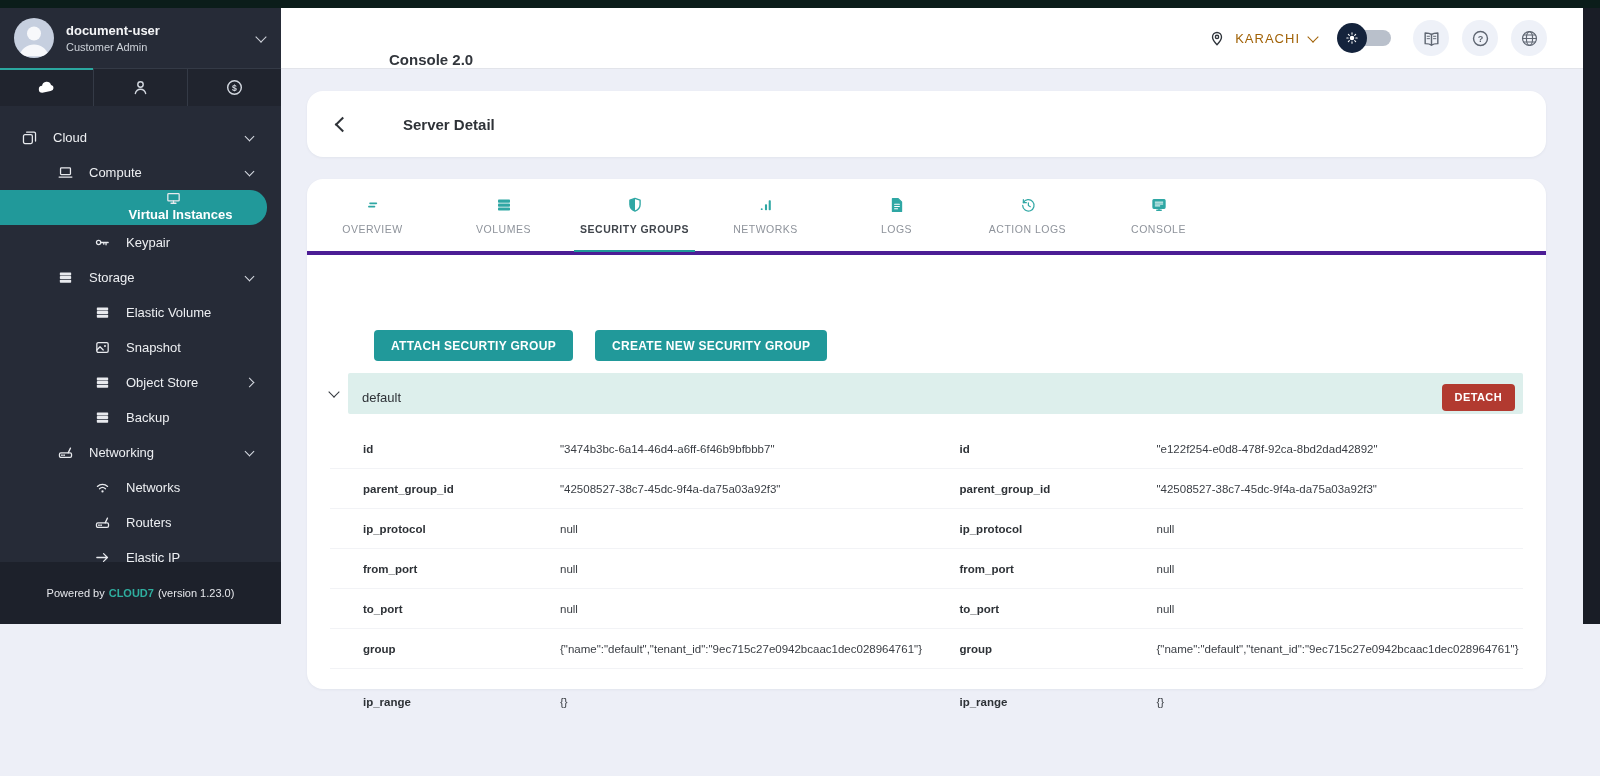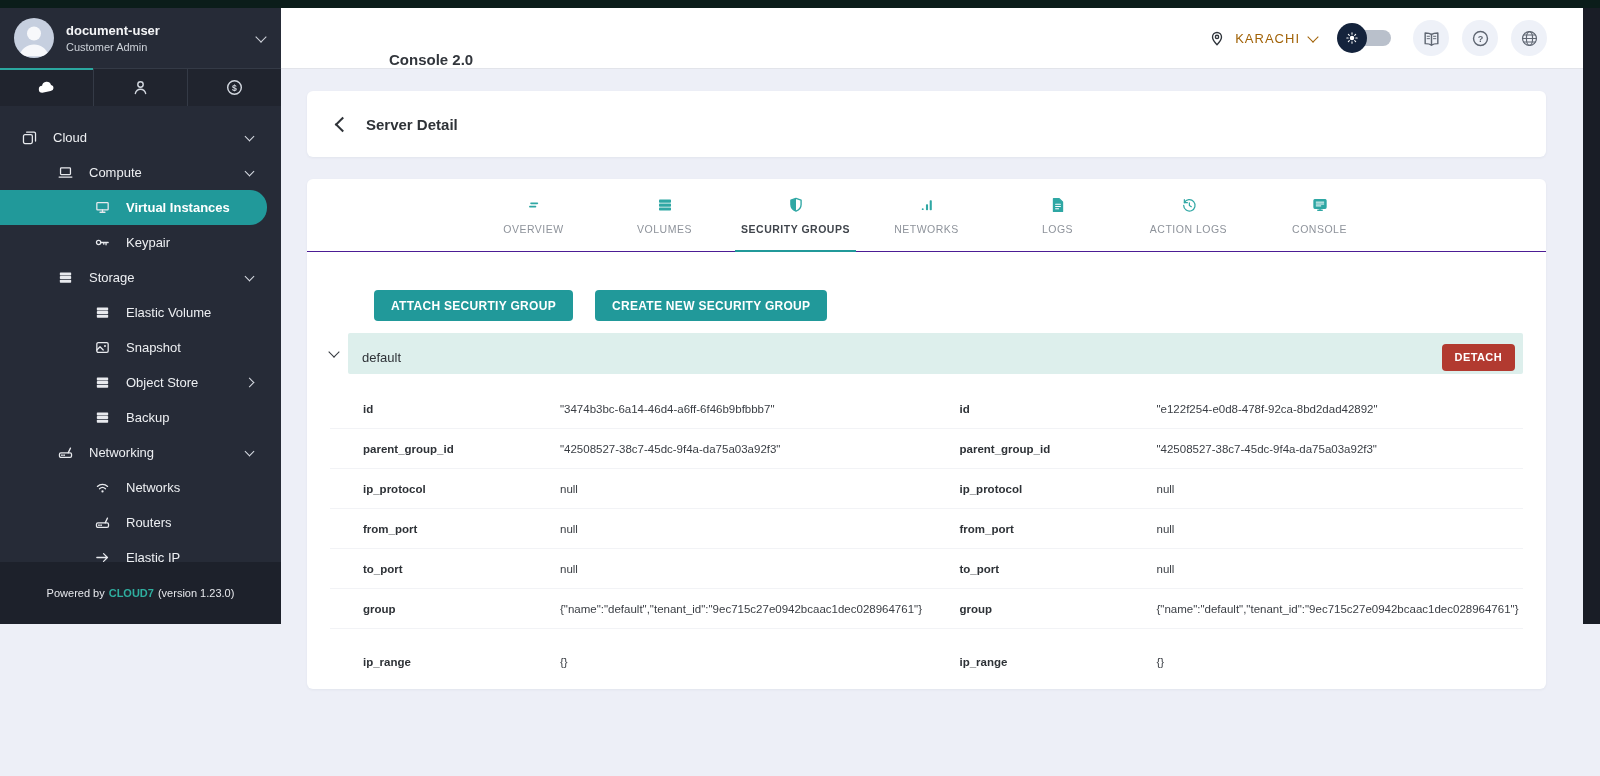--- a/index.html
+++ b/index.html
@@ -20,43 +20,43 @@
   .side-tab:last-child{border-right:none;}
   .side-tab.active{color:#ffffff;}
   .side-tab.active::before{content:"";position:absolute;top:-1px;left:0;right:0;height:2px;background:#2aa79f;}
   .nav{flex:1;padding-top:14px;overflow:hidden;}
   .nav-item{height:35px;display:flex;align-items:center;position:relative;font-size:13px;color:#edeff2;cursor:pointer;box-sizing:border-box;}
   .nav-item .icon{margin-right:15px;color:#e8eaee;}
   .nav-item.l1{padding-left:21px;}
   .nav-item.l2{padding-left:57px;}
   .nav-item.l3{padding-left:94px;}
   .nav-chev{position:absolute;right:28px;display:flex;color:#d9dde4;}
-  .nav-item.active{background:#21999a;margin-right:14px;border-radius:0 17px 17px 0;font-weight:700;color:#fff;}
+  .nav-item.active{background:#21999a;margin-right:14px;border-radius:0 17px 17px 0;font-weight:700;color:#fff;flex-direction:column;}
   .side-footer{height:62px;flex:none;background:#1d212b;display:flex;align-items:center;justify-content:center;font-size:11px;color:#e6e8ec;gap:4px;}
   .brand{color:#2fae9f;font-weight:700;}
 
   
   .main{flex:1;display:flex;flex-direction:column;min-width:0;}
   .header{height:60px;flex:none;background:#fff;border-bottom:1px solid #e2e4ea;display:flex;align-items:center;}
   .header-title{margin-left:108px;font-size:15px;font-weight:700;color:#32363c;margin-top:42px;}
   .header-right{margin-left:auto;display:flex;align-items:center;padding-right:36px;}
   .region{display:flex;align-items:center;gap:9px;font-size:13px;letter-spacing:1px;color:#a16207;cursor:pointer;margin-right:20px;}
   .region .icon{color:#2f343b;}
   .toggle{position:relative;width:56px;height:30px;cursor:pointer;margin-right:20px;}
   .toggle .track{position:absolute;left:16px;top:7px;width:38px;height:16px;border-radius:8px;background:#b9c0cb;}
   .toggle .knob{position:absolute;left:0;top:0;width:30px;height:30px;border-radius:50%;background:#14233c;color:#fff;display:flex;align-items:center;justify-content:center;z-index:1;}
   #header-buttons{display:flex;gap:13px;}
   .circle-btn{width:36px;height:36px;border-radius:50%;background:#eef1f8;color:#5f6672;display:flex;align-items:center;justify-content:center;cursor:pointer;border:none;padding:0;}
   .content{flex:1;padding:22px 37px 0 26px;box-sizing:border-box;}
-  .card{background:#fff;border-radius:6px;box-shadow:0 1px 3px rgba(20,30,60,.05);}
+  .card{background:#fff;border-radius:16px;box-shadow:0 1px 3px rgba(20,30,60,.05);gap:37px;}
   .title-card{height:66px;display:flex;align-items:center;padding:0 30px;box-sizing:border-box;margin-bottom:22px;}
   .back{margin-right:18px;cursor:pointer;display:flex;color:#2f3338;}
   .page-title{font-size:15px;font-weight:700;color:#2e3237;}
   .body-card{height:510px;box-sizing:border-box;display:flex;flex-direction:column;}
-  .tabs{height:72px;flex:none;display:flex;justify-content:center;border-bottom:1px solid #4c1d95;}
+  .tabs{height:72px;flex:none;display:flex;border-bottom:4px solid #4c1d95;}
   .tab{width:131px;display:flex;flex-direction:column;align-items:center;justify-content:center;gap:9px;position:relative;cursor:pointer;color:#8e939b;}
   .tab .icon{color:#2fa7a4;}
   .t-label{font-size:10.5px;letter-spacing:.5px;}
   .tab.active{color:#40454c;}
   .tab.active .t-label{font-weight:600;}
   .tab.active::after{content:"";position:absolute;bottom:-1px;left:5px;right:5px;height:2.5px;background:#21999a;}
   .inner{flex:1;padding:38px 23px 0 23px;box-sizing:border-box;}
   .btn-row{display:flex;gap:22px;padding-left:44px;}
   .teal-btn{background:#21999a;color:#fff;border:none;border-radius:4px;height:31px;padding:0 17px;font-size:12px;font-weight:700;letter-spacing:.3px;font-family:inherit;cursor:pointer;}
   .acc-row{display:flex;align-items:center;margin-top:12px;}

